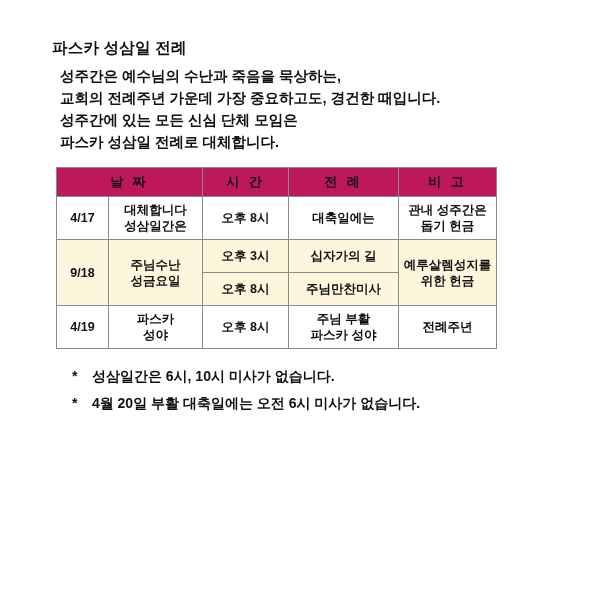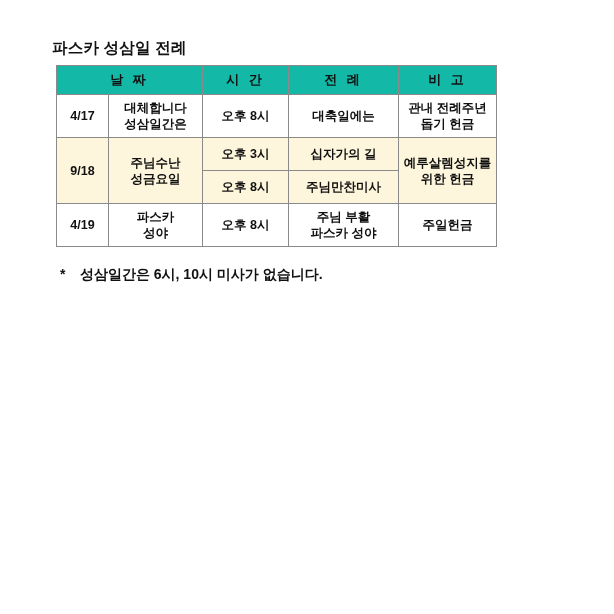--- a/index.html
+++ b/index.html
@@ -49,57 +49,63 @@
     border: 1px solid #8a8a8a;
     text-align: center;
     vertical-align: middle;
     font-size: 12.5px;
     font-weight: bold;
     padding: 3px 2px;
     line-height: 1.28;
     color: #111111;
   }
   table.schedule thead th {
-    background: #14b8a6;
+    background: #be185d;
     height: 22px;
     font-size: 13px;
     letter-spacing: 3px;
   }
   .col-date  { width: 52px; }
   .col-day   { width: 94px; }
   .col-time  { width: 86px; }
   .col-rite  { width: 110px; }
   .col-note  { width: 98px; }
 
   .row-normal td { background: #ffffff; height: 36px; }
   .row-high td   { background: #fdf6dc; height: 26px; color: #b8860b; }
   .cell-gold { color: #b8860b; }
 
   .notes {
-    margin: 14px 0 0 8px;
+    margin: 14px 0 0 20px;
   }
   .note-line {
     font-size: 14px;
     font-weight: bold;
     color: #111111;
     line-height: 1.9;
     white-space: nowrap;
   }
   .note-star {
     display: inline-block;
     width: 16px;
   }
 </style>
 </head>
 <body>
 
 <div class="page">
 
   <div class="doc-title">파스카 성삼일 전례</div>
 
+  <div class="intro">
+    <div class="intro-line">성주간은 예수님의 수난과 죽음을 묵상하는,</div>
+    <div class="intro-line">교회의 전례주년 가운데 가장 중요하고도, 경건한 때입니다.</div>
+    <div class="intro-line">성주간에 있는 모든 신심 단체 모임은</div>
+    <div class="intro-line">파스카 성삼일 전례로 대체합니다.</div>
+  </div>
 
   <table class="schedule">
     <colgroup>
       <col class="col-date">
       <col class="col-day">
       <col class="col-time">
       <col class="col-rite">
       <col class="col-note">
     </colgroup>
     <thead>
@@ -114,21 +120,21 @@
 
       <tr class="row-normal">
         <td>4/17</td>
         <td>
           <div>대체합니다</div>
           <div>성삼일간은</div>
         </td>
         <td>오후 8시</td>
         <td>대축일에는</td>
         <td>
-          <div>관내 전례주년</div>
+          <div>관내 성주간은</div>
           <div>돕기 헌금</div>
         </td>
       </tr>
 
       <tr class="row-high">
         <td rowspan="2" class="cell-gold">9/18</td>
         <td rowspan="2" class="cell-gold">
           <div>주님수난</div>
           <div>성금요일</div>
         </td>
@@ -149,26 +155,30 @@
         <td>4/19</td>
         <td>
           <div>파스카</div>
           <div>성야</div>
         </td>
         <td>오후 8시</td>
         <td>
           <div>주님 부활</div>
           <div>파스카 성야</div>
         </td>
-        <td>주일헌금</td>
+        <td>전례주년</td>
       </tr>
 
     </tbody>
   </table>
 
   <div class="notes">
     <div class="note-line">
       <span class="note-star">*</span>
       <span>성삼일간은 6시, 10시 미사가 없습니다.</span>
     </div>
+    <div class="note-line">
+      <span class="note-star">*</span>
+      <span>4월 20일 부활 대축일에는 오전 6시 미사가 없습니다.</span>
+    </div>
   </div>
 
 </div>
 
 </body></html>

